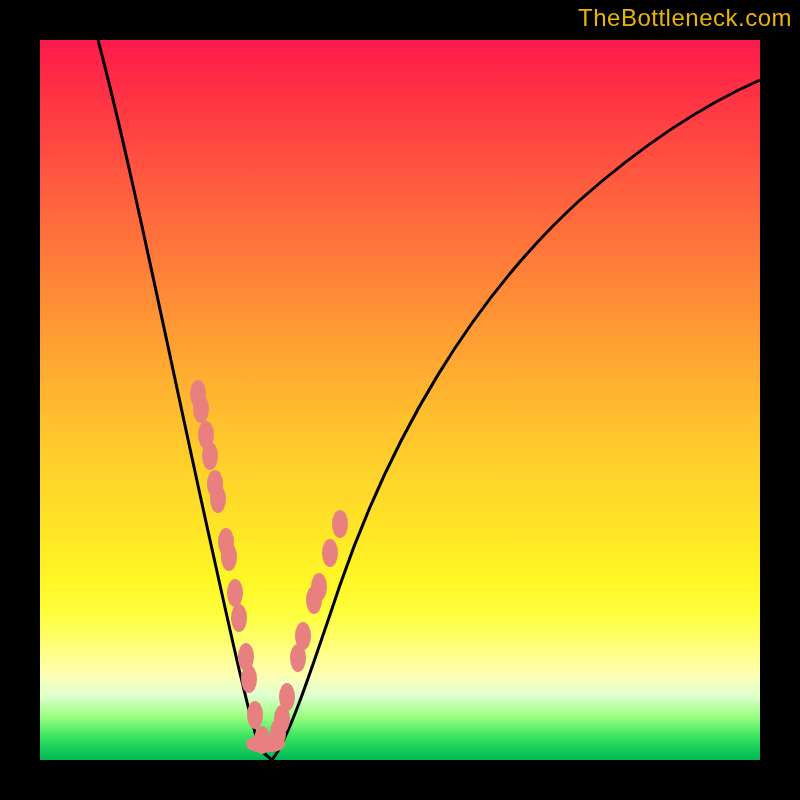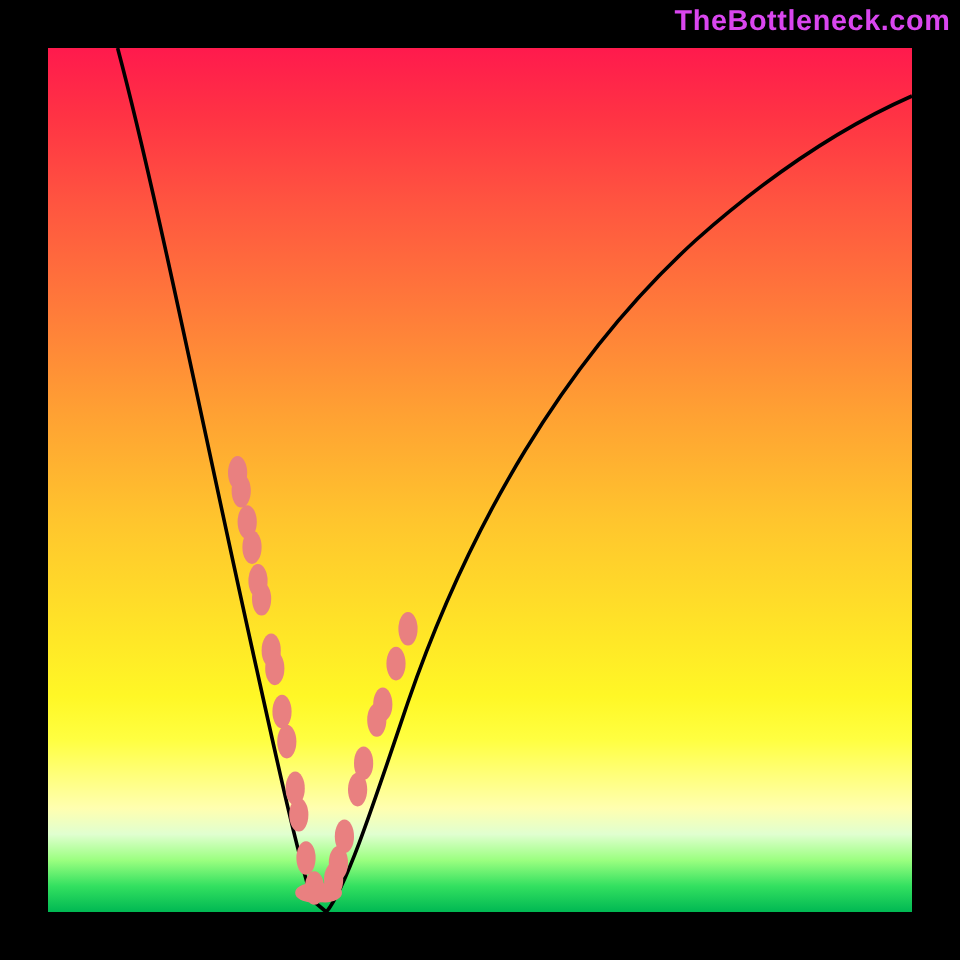--- a/index.html
+++ b/index.html
@@ -38,23 +38,23 @@
       #e0ffd0 91%,
       #9bff80 94%,
       #33e060 97%,
       #00b853 100%
     );
   }
   .watermark {
     position: absolute;
     top: 4px;
     right: 8px;
-    color: #d946ef;
+    color: #eab308;
     font-size: 24px;
-    font-weight: 700;
+    font-weight: 400;
     letter-spacing: 0.5px;
     user-select: none;
   }
   svg.curve {
     position: absolute;
     inset: 0;
     width: 100%;
     height: 100%;
     overflow: visible;
   }

